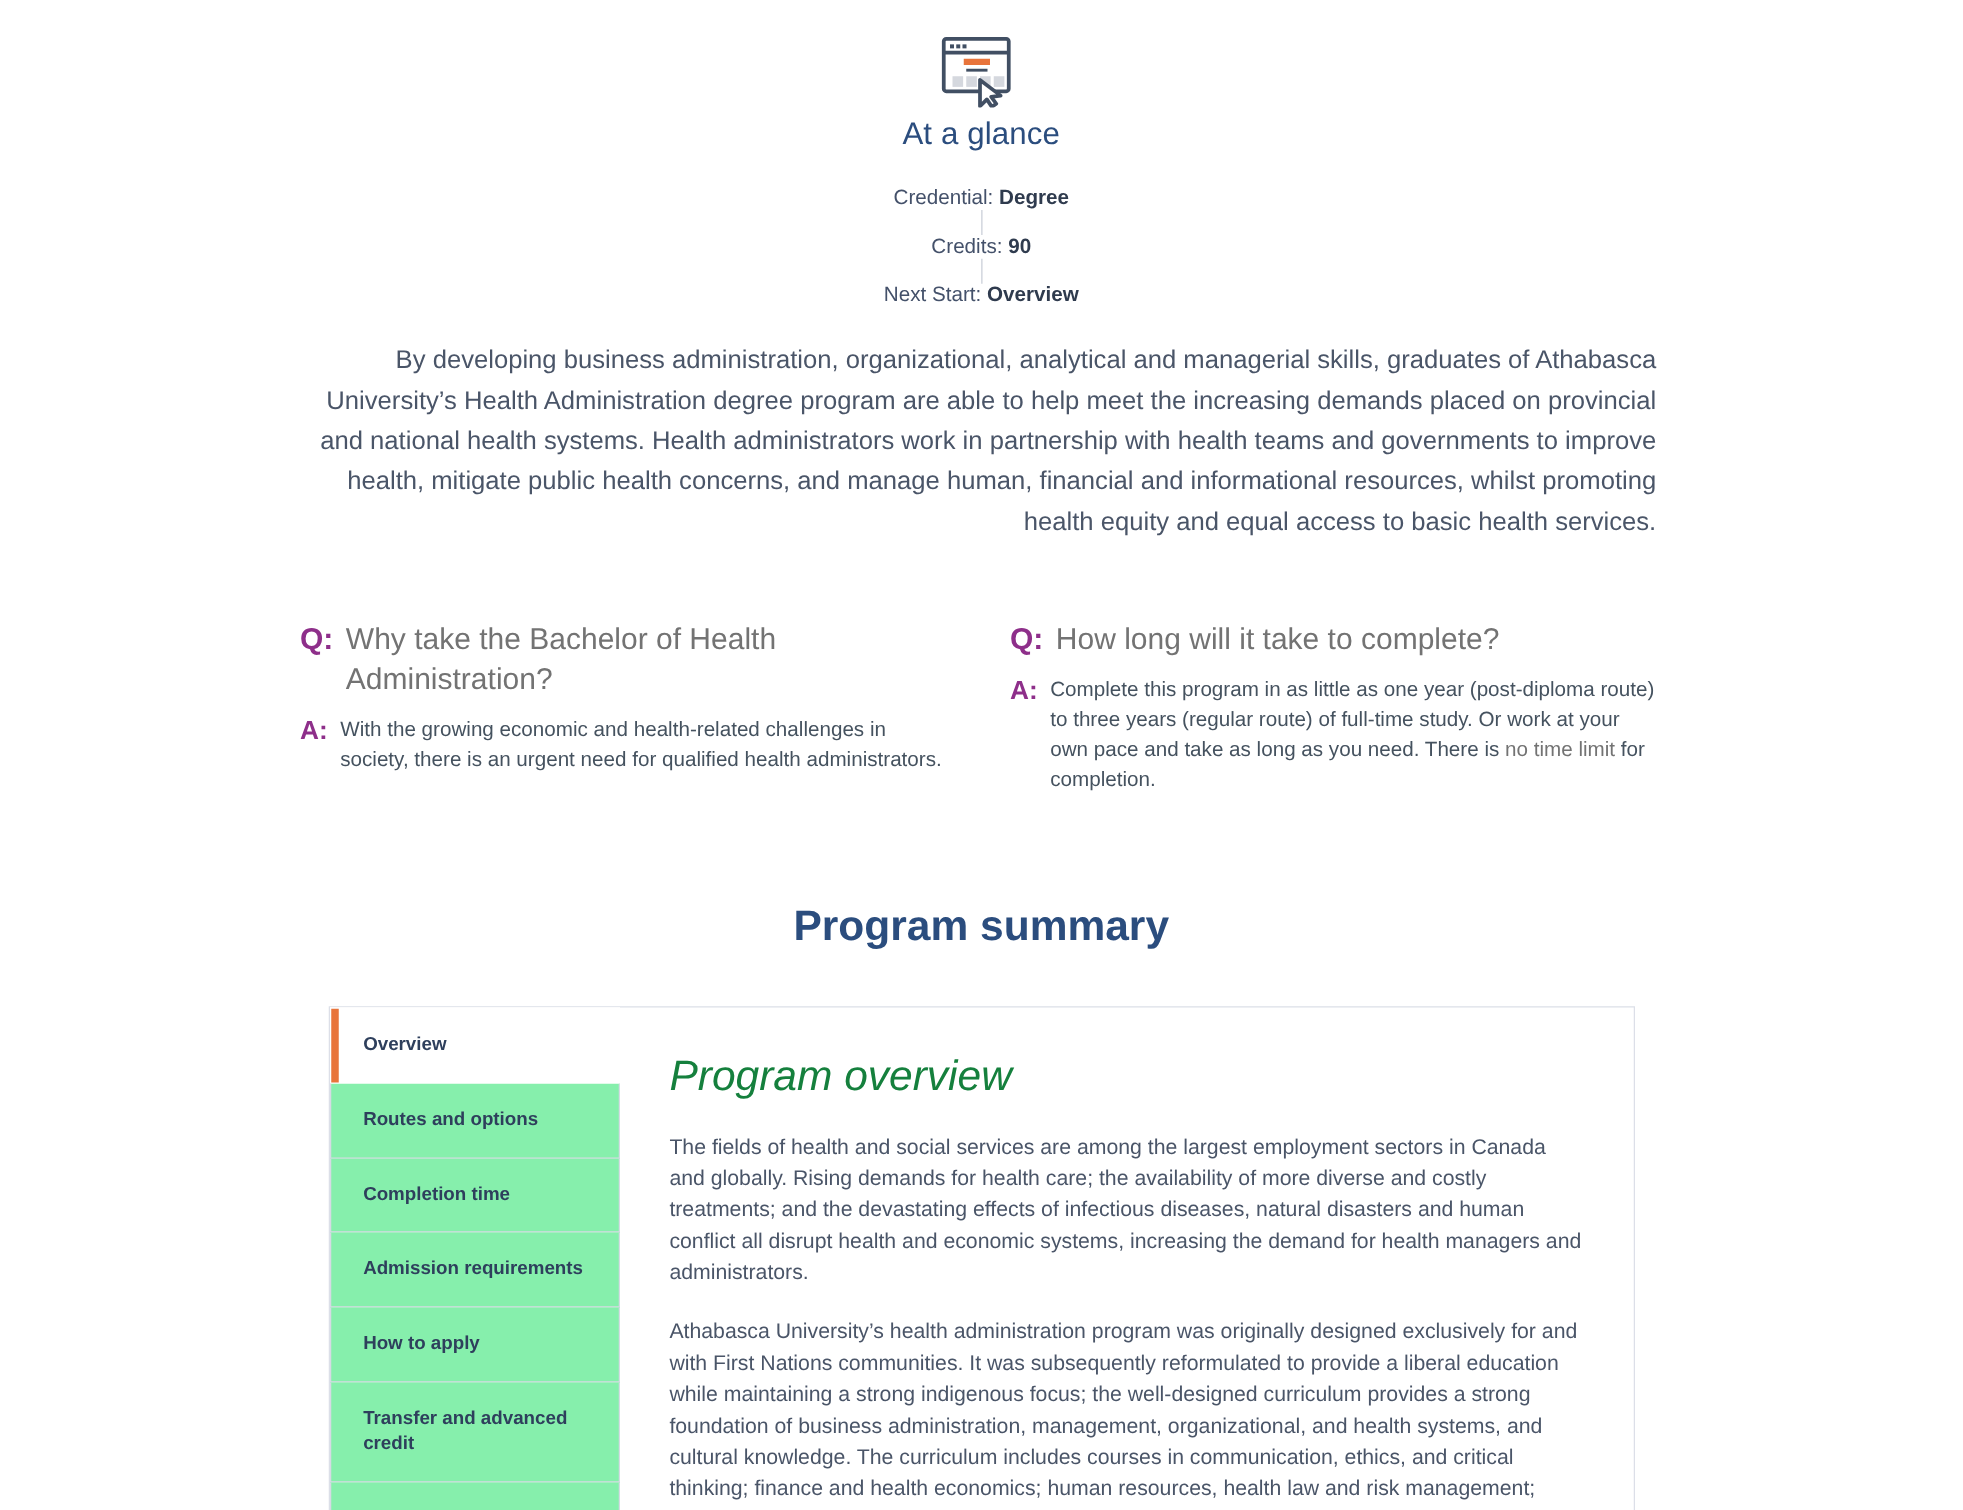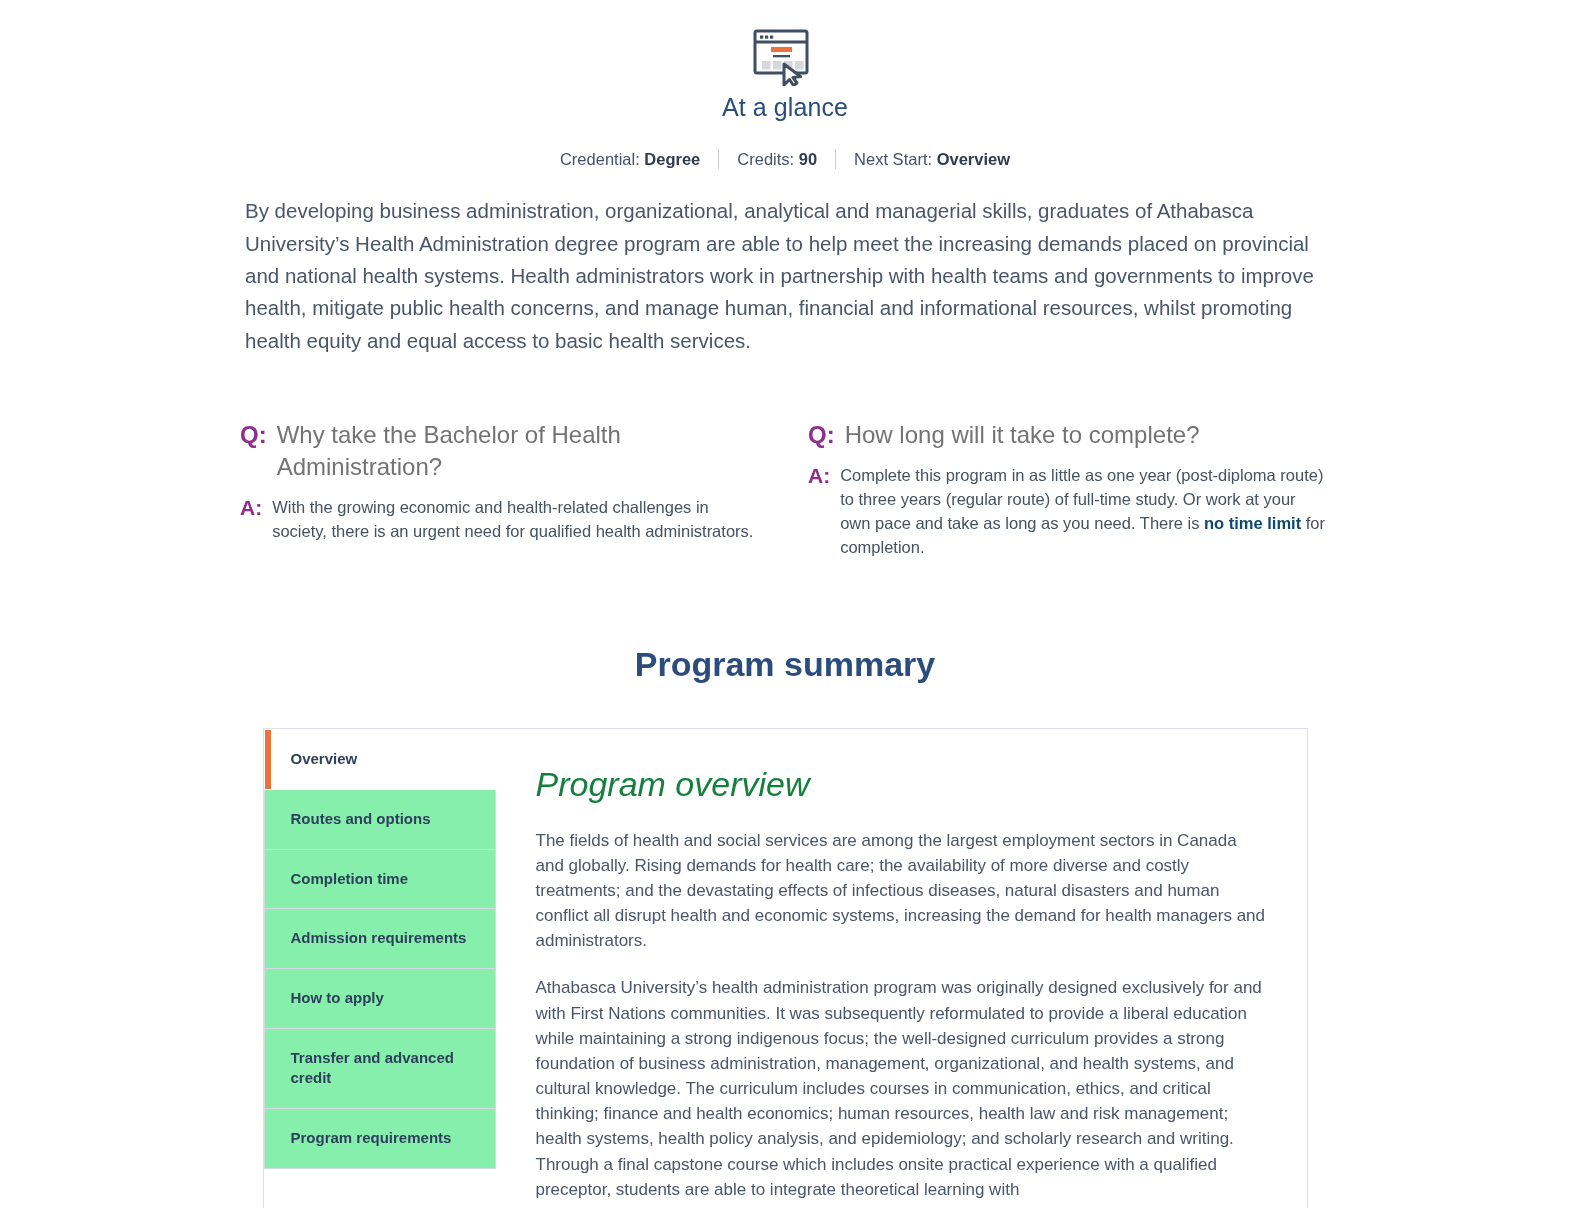--- a/index.html
+++ b/index.html
@@ -46,40 +46,41 @@
   }
 
   .glance-meta {
     margin-top: 26px;
     font-size: 16.5px;
     color: #44516a;
     display: flex;
     justify-content: center;
     align-items: center;
     gap: 0;
+    flex-direction: column;
   }
   .glance-meta .meta-item {
     padding: 0 18px;
     white-space: nowrap;
   }
   .glance-meta .meta-item b { font-weight: bold; color: #2f3b4e; }
   .glance-meta .meta-sep {
     width: 1px;
     height: 20px;
     background: #c9ced8;
     display: inline-block;
   }
 
   .glance-desc {
     width: 1080px;
     margin: 26px auto 0 auto;
     font-size: 20.5px;
     line-height: 1.58;
     color: #4a5568;
-    text-align: left;
+    text-align: right;
   }
 
   
   .qa-wrap {
     width: 1090px;
     margin: 62px auto 0 auto;
     display: flex;
     gap: 46px;
   }
   .qa-col { flex: 1 1 0; min-width: 0; }
@@ -100,21 +101,21 @@
     font-size: 24px;
     line-height: 32px;
     color: #737373;
     font-weight: 400;
   }
   .qa-answer {
     font-size: 16.5px;
     line-height: 24px;
     color: #45525f;
   }
-  .qa-answer b { font-weight: bold; color: #0c4a6e; }
+  .qa-answer b { font-weight: normal; color: #737373; }
 
   
   .summary-title {
     margin: 86px 0 0 0;
     text-align: center;
     font-size: 34px;
     font-weight: 700;
     color: #2b4d7e;
   }
 

